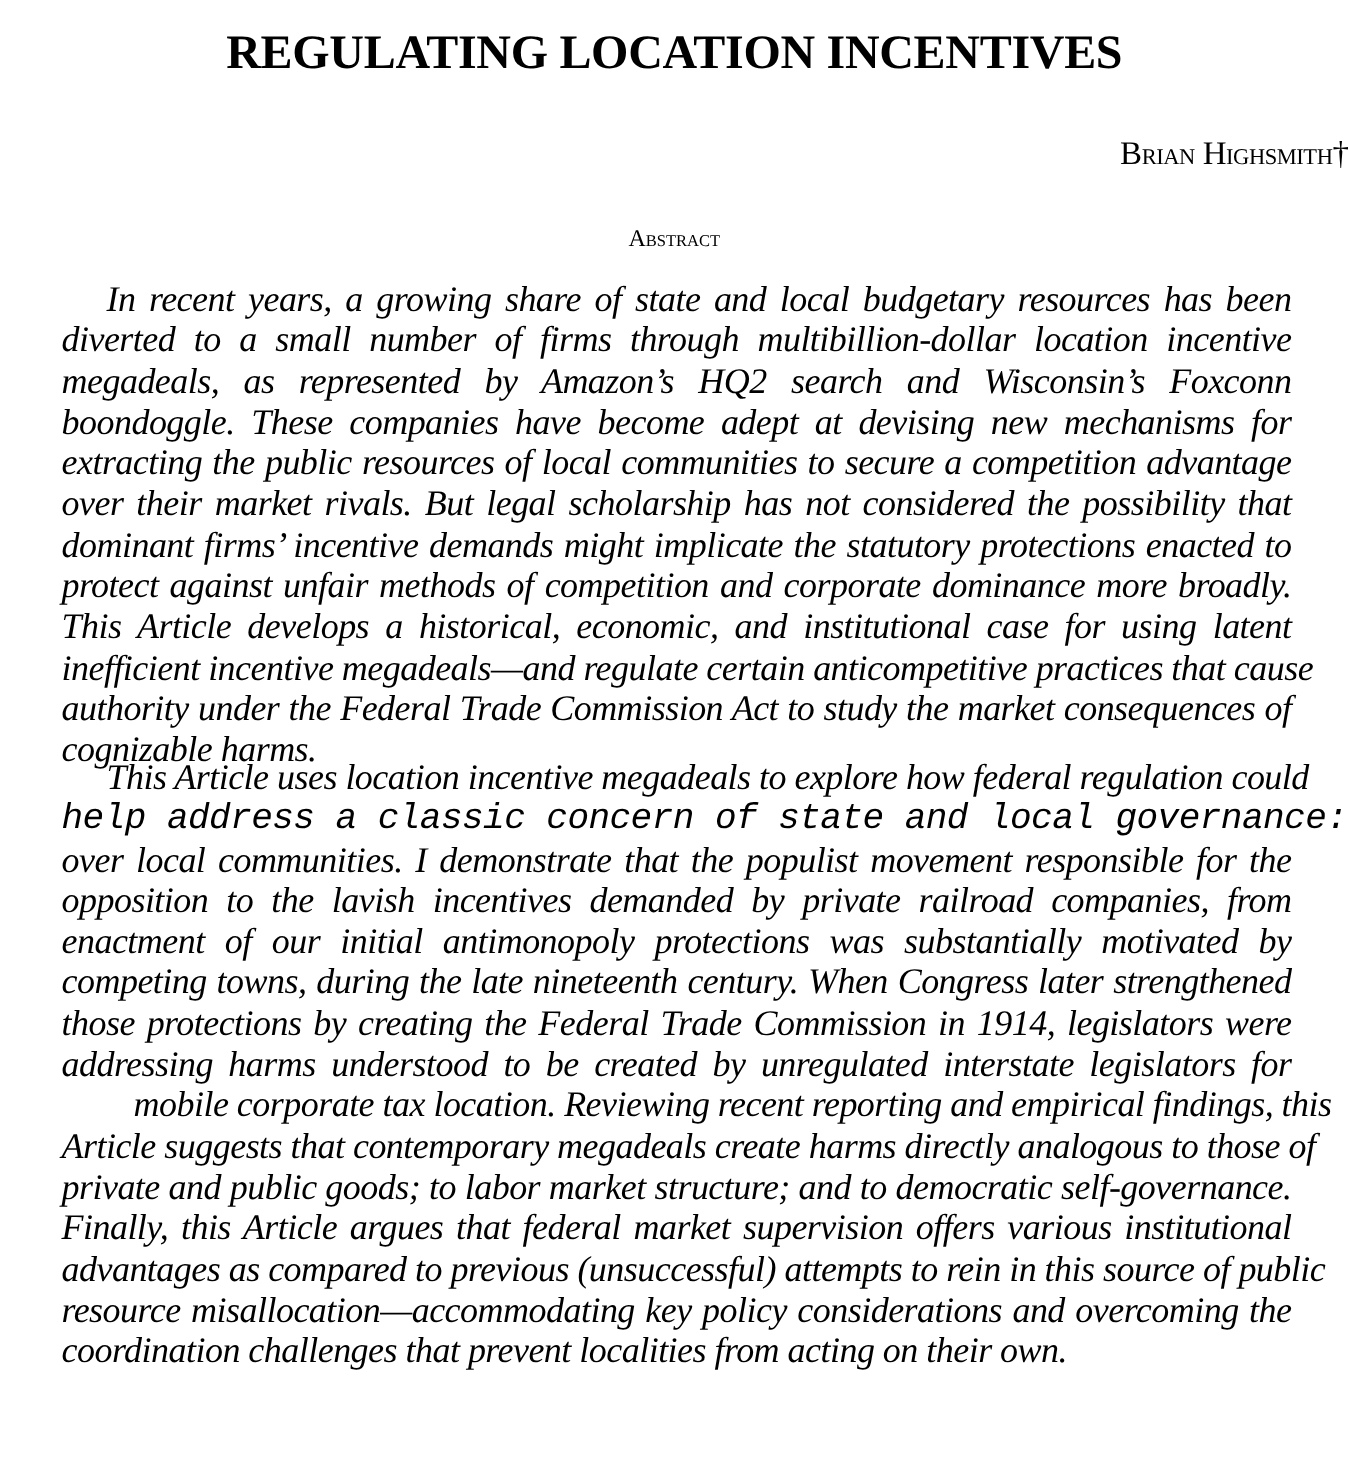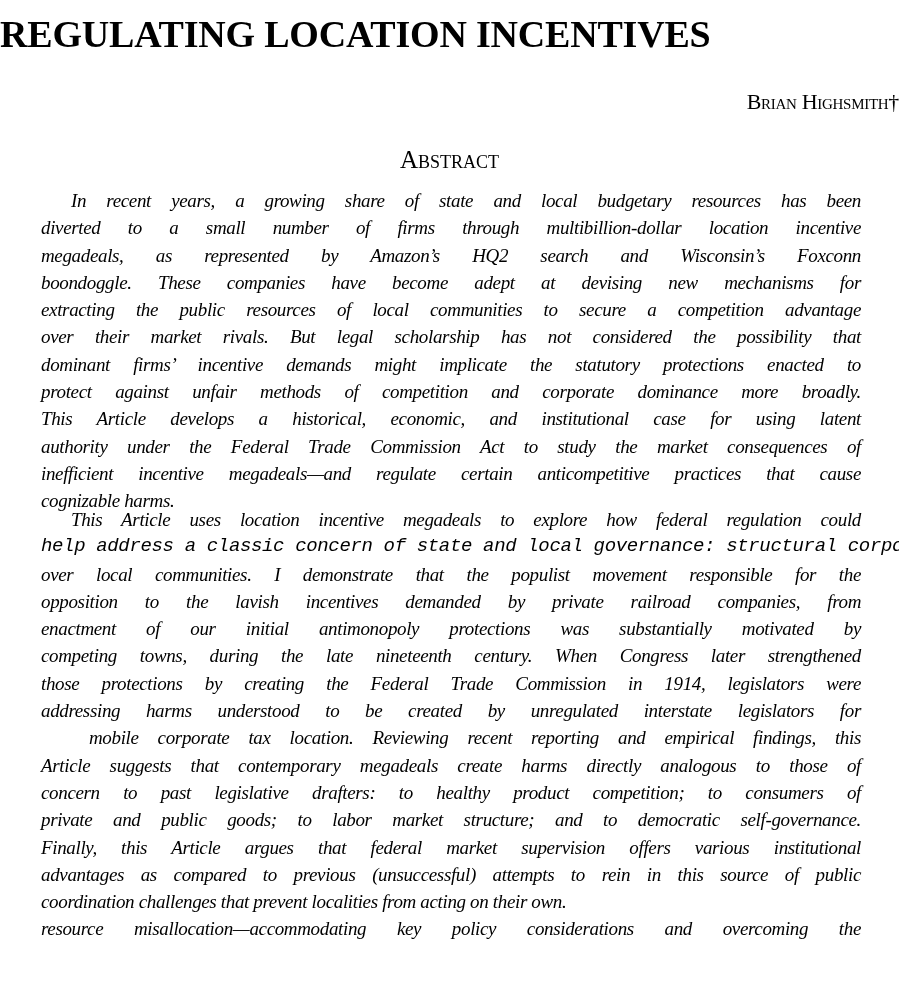--- a/index.html
+++ b/index.html
@@ -1,32 +1,32 @@
 <!DOCTYPE html>
 <html><head>
   <meta charset="utf-8">
   <style>
     html, body { margin: 0; padding: 0; background: #ffffff; }
     body {
       width: 899px; height: 987px; overflow: hidden; position: relative;
       font-family: "Liberation Serif", "DejaVu Serif", serif; color: #000;
     }
     .title {
-      position: absolute; left: 0; width: 899px; top: 14px; 
-      font-weight: bold; font-size: 38px; letter-spacing: -0.2px; line-height: 40px;
+      position: absolute; left: 0; width: 899px; top: 14px; text-align: center;
+      font-weight: bold; font-size: 32px; letter-spacing: -0.2px; line-height: 40px;
     }
     .author {
       position: absolute; left: 0; width: 899px; top: 88px; text-align: right;
       font-size: 22px; line-height: 28px; font-variant: small-caps; letter-spacing: -0.3px;
     }
     .abstract-heading {
       position: absolute; left: 0; width: 899px; top: 146px; text-align: center;
-      font-size: 25px; line-height: 28px; font-variant: small-caps; letter-spacing: 0px;
+      font-size: 16px; line-height: 28px; font-variant: small-caps; letter-spacing: 0px;
     }
-    .para { position: absolute; left: 41px; width: 820px; font-style: italic; font-size: 19px; }
+    .para { position: absolute; left: 41px; width: 820px; font-style: italic; font-size: 24px; }
     .para1 { top: 187px; }
     .para2 { top: 506px; }
     .line {
       display: block; height: 27.3px; line-height: 27.3px; white-space: nowrap;
       text-align: justify; text-align-last: justify; letter-spacing: -0.35px;
     }
     .line.indent { padding-left: 30px; }
     .line.last { text-align-last: left; }
   </style>
 </head>
@@ -40,36 +40,35 @@
   <div class="para para1">
     <span class="line indent" style="letter-spacing: -0.35px;">In recent years, a growing share of state and local budgetary resources has been</span>
     <span class="line" style="letter-spacing: -0.35px;">diverted to a small number of firms through multibillion-dollar location incentive</span>
     <span class="line" style="letter-spacing: -0.35px;">megadeals, as represented by Amazon’s HQ2 search and Wisconsin’s Foxconn</span>
     <span class="line" style="letter-spacing: -0.35px;">boondoggle. These companies have become adept at devising new mechanisms for</span>
     <span class="line" style="letter-spacing: -0.35px;">extracting the public resources of local communities to secure a competition advantage</span>
     <span class="line" style="letter-spacing: -0.35px;">over their market rivals. But legal scholarship has not considered the possibility that</span>
     <span class="line" style="letter-spacing: -0.35px;">dominant firms’ incentive demands might implicate the statutory protections enacted to</span>
     <span class="line" style="letter-spacing: -0.35px;">protect against unfair methods of competition and corporate dominance more broadly.</span>
     <span class="line" style="letter-spacing: -0.35px;">This Article develops a historical, economic, and institutional case for using latent</span>
+    <span class="line" style="letter-spacing: -0.35px;">inefficient incentive megadeals—and regulate certain anticompetitive practices that cause</span>
     <span class="line" style="letter-spacing: -0.35px;">authority under the Federal Trade Commission Act to study the market consequences of</span>
-    <span class="line" style="letter-spacing: -0.35px;">inefficient incentive megadeals—and regulate certain anticompetitive practices that cause</span>
     <span class="line last" style="letter-spacing: -0.35px;">cognizable harms.</span>
   </div>
 
   <div class="para para2">
     <span class="line indent" style="letter-spacing: -0.35px;">This Article uses location incentive megadeals to explore how federal regulation could</span>
     <span class="line" style="letter-spacing: -0.35px; font-family: Liberation Mono, monospace;">help address a classic concern of state and local governance: structural corporate power</span>
     <span class="line" style="letter-spacing: -0.35px;">over local communities. I demonstrate that the populist movement responsible for the</span>
     <span class="line" style="letter-spacing: -0.35px;">opposition to the lavish incentives demanded by private railroad companies, from</span>
     <span class="line" style="letter-spacing: -0.35px;">enactment of our initial antimonopoly protections was substantially motivated by</span>
     <span class="line" style="letter-spacing: -0.35px;">competing towns, during the late nineteenth century. When Congress later strengthened</span>
     <span class="line" style="letter-spacing: -0.35px;">those protections by creating the Federal Trade Commission in 1914, legislators were</span>
     <span class="line" style="letter-spacing: -0.35px;">addressing harms understood to be created by unregulated interstate legislators for</span>
     <span class="line" style="letter-spacing: -0.35px; margin-left: 48px;">mobile corporate tax location. Reviewing recent reporting and empirical findings, this</span>
     <span class="line" style="letter-spacing: -0.35px;">Article suggests that contemporary megadeals create harms directly analogous to those of</span>
-    <span class="line" style="letter-spacing: -0.35px;">concern to past legislative drafters: to healthy product competition; to consumers of</span>
     <span class="line" style="letter-spacing: -0.35px; font-family: Liberation Serif, serif;">private and public goods; to labor market structure; and to democratic self-governance.</span>
     <span class="line" style="letter-spacing: -0.35px;">Finally, this Article argues that federal market supervision offers various institutional</span>
     <span class="line" style="letter-spacing: -0.35px;">advantages as compared to previous (unsuccessful) attempts to rein in this source of public</span>
+    <span class="line" style="letter-spacing: -0.35px;">resource misallocation—accommodating key policy considerations and overcoming the</span>
     <span class="line last" style="letter-spacing: -0.35px;">coordination challenges that prevent localities from acting on their own.</span>
-    <span class="line" style="letter-spacing: -0.35px;">resource misallocation—accommodating key policy considerations and overcoming the</span>
   </div>
 </div>
 
 </body></html>

